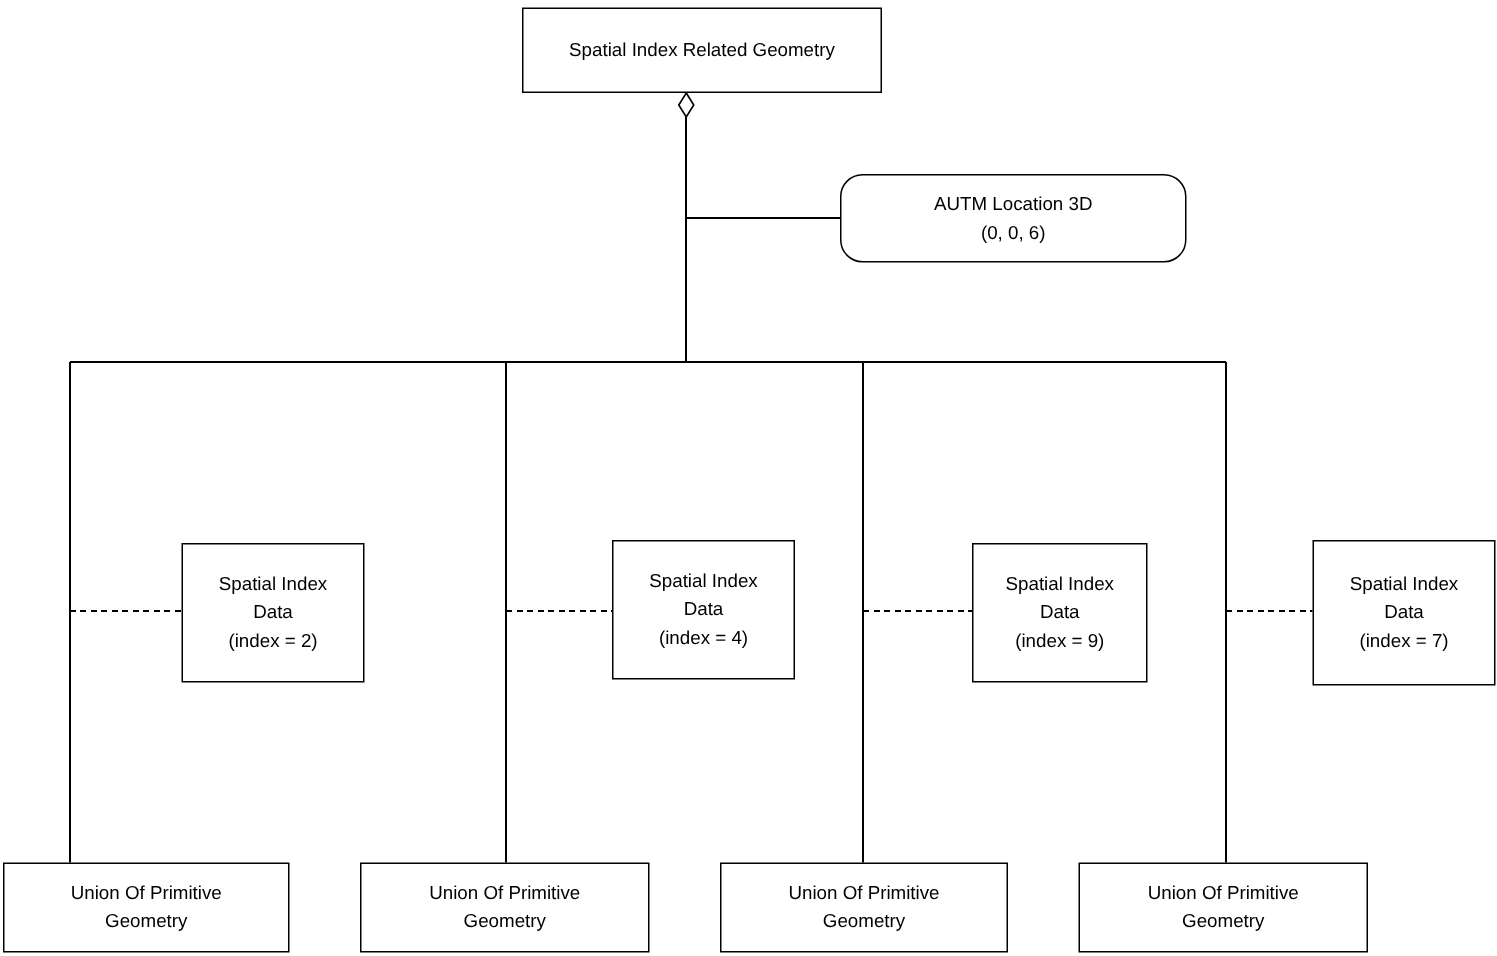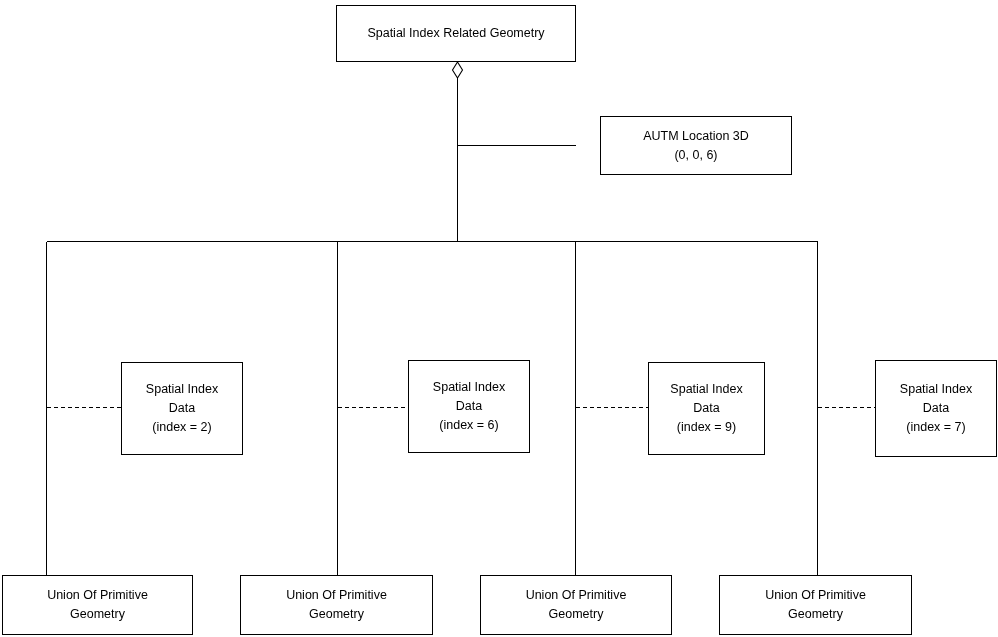--- a/index.html
+++ b/index.html
@@ -64,39 +64,39 @@
 
       <line x1="46.5" y1="407.5" x2="121" y2="407.5"></line>
       <line x1="337.5" y1="407.5" x2="408" y2="407.5"></line>
       <line x1="575.5" y1="407.5" x2="648" y2="407.5"></line>
       <line x1="817.5" y1="407.5" x2="875" y2="407.5"></line>
     </g>
 
     <polygon points="457.5,62 462.5,70 457.5,78 452.5,70" fill="#ffffff" stroke="#000000" stroke-width="1.1"></polygon>
   </svg>
 
-  <div class="node" style="left:336px; top:5px; width:240px; height:57px;">
+  <div class="node" style="left:348px; top:5px; width:240px; height:57px;">
     <span class="line">Spatial Index Related Geometry</span>
   </div>
 
-  <div class="node" style="left:600px; top:116px; width:192px; height:59px;">
+  <div class="node" style="left:560px; top:116px; width:231px; height:59px;border-radius:15px;">
     <span class="line">AUTM Location 3D</span>
     <span class="line">(0, 0, 6)</span>
   </div>
 
   <div class="node" style="left:121px; top:362px; width:122px; height:93px;">
     <span class="line">Spatial Index</span>
     <span class="line">Data</span>
     <span class="line">(index = 2)</span>
   </div>
 
   <div class="node" style="left:408px; top:360px; width:122px; height:93px;">
     <span class="line">Spatial Index</span>
     <span class="line">Data</span>
-    <span class="line">(index = 6)</span>
+    <span class="line">(index = 4)</span>
   </div>
 
   <div class="node" style="left:648px; top:362px; width:117px; height:93px;">
     <span class="line">Spatial Index</span>
     <span class="line">Data</span>
     <span class="line">(index = 9)</span>
   </div>
 
   <div class="node" style="left:875px; top:360px; width:122px; height:97px;">
     <span class="line">Spatial Index</span>

